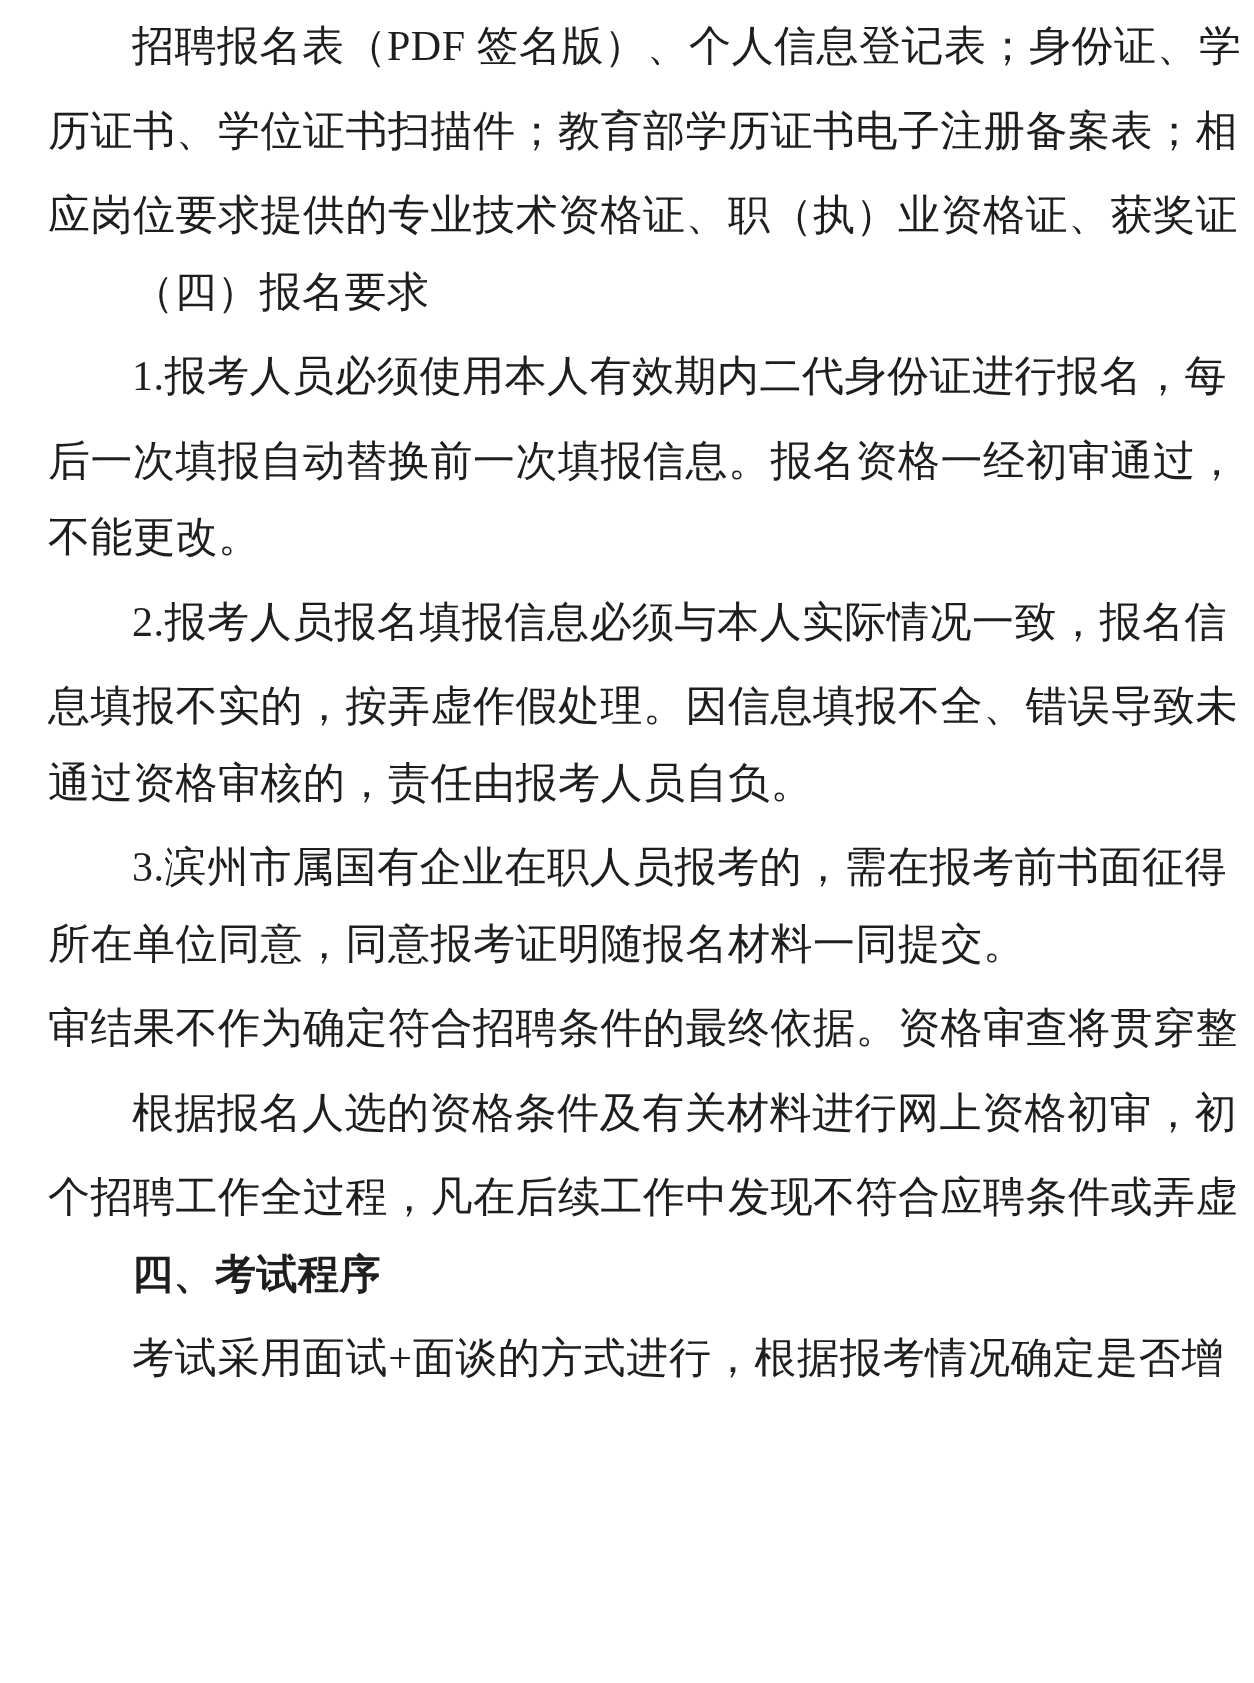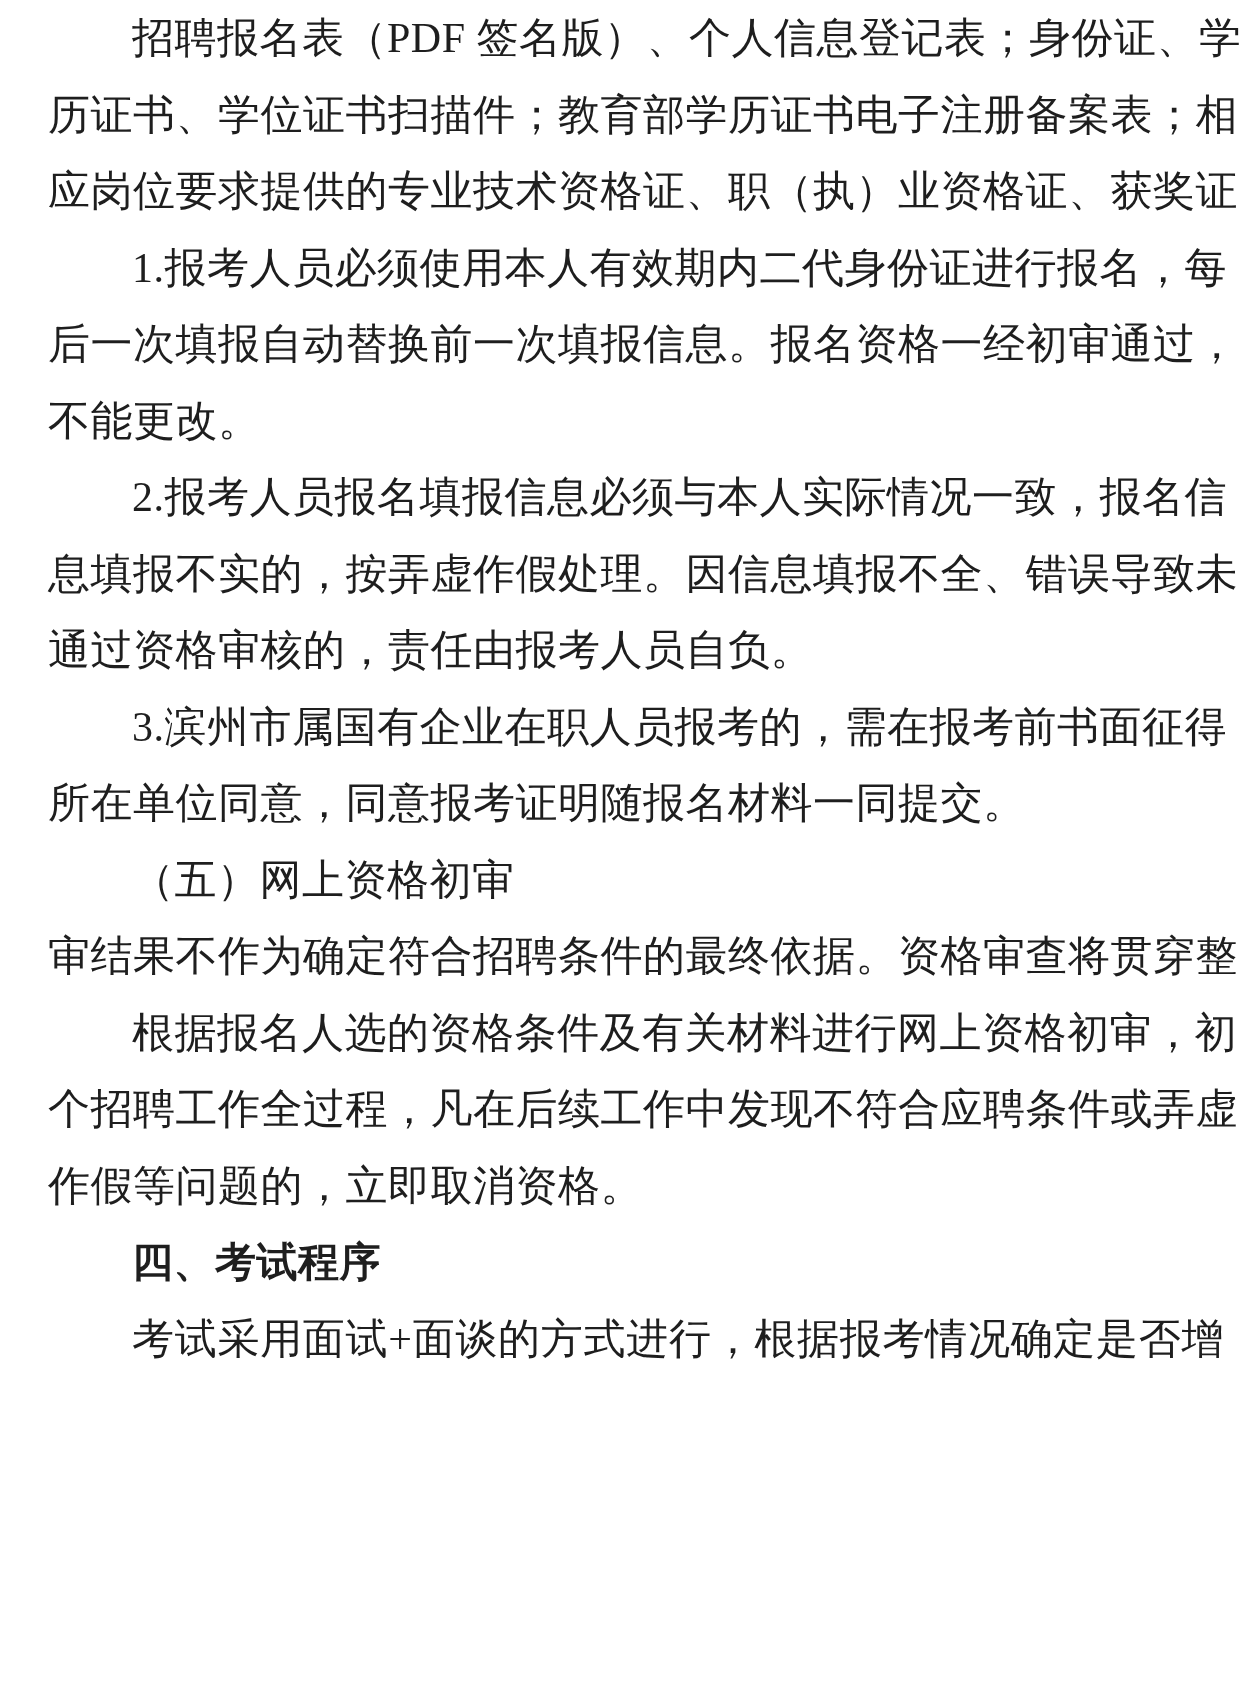--- a/index.html
+++ b/index.html
@@ -28,48 +28,48 @@
     font-family: "Liberation Serif", "DejaVu Serif", serif;
     letter-spacing: 0.5px;
   }
   .line.indent {
     padding-left: 84px;
   }
   .line.justify {
     text-align: justify;
     text-align-last: justify;
     text-justify: inter-character;
+    margin-top: 8px;
   }
   .line.subheading {
     font-family: "Liberation Serif", "DejaVu Serif", serif;
     font-weight: 400;
   }
   .line.heading {
     font-family: Liberation Sans, sans-serif;
     font-weight: 700;
     font-size: 41px;
   }
 </style>
 </head>
 <body>
 
 <div class="page">
   <div id="doc" style="color: rgb(30, 30, 30);">
       <div class="line body justify indent">招聘报名表（PDF 签名版）、个人信息登记表；身份证、学</div>
       <div class="line body justify">历证书、学位证书扫描件；教育部学历证书电子注册备案表；相</div>
       <div class="line body justify">应岗位要求提供的专业技术资格证、职（执）业资格证、获奖证</div>
+      <div class="line subheading indent">（四）报名要求</div>
       <div class="line body justify indent">1.报考人员必须使用本人有效期内二代身份证进行报名，每</div>
       <div class="line body justify">后一次填报自动替换前一次填报信息。报名资格一经初审通过，</div>
       <div class="line body">不能更改。</div>
       <div class="line body justify indent">2.报考人员报名填报信息必须与本人实际情况一致，报名信</div>
       <div class="line body justify">息填报不实的，按弄虚作假处理。因信息填报不全、错误导致未</div>
       <div class="line body">通过资格审核的，责任由报考人员自负。</div>
       <div class="line body justify indent">3.滨州市属国有企业在职人员报考的，需在报考前书面征得</div>
       <div class="line body">所在单位同意，同意报考证明随报名材料一同提交。</div>
-      <div class="line subheading indent">（五）网上资格初审</div>
       <div class="line body justify">审结果不作为确定符合招聘条件的最终依据。资格审查将贯穿整</div>
       <div class="line body justify indent">根据报名人选的资格条件及有关材料进行网上资格初审，初</div>
       <div class="line body justify">个招聘工作全过程，凡在后续工作中发现不符合应聘条件或弄虚</div>
-      <div class="line body">作假等问题的，立即取消资格。</div>
       <div class="line heading indent">四、考试程序</div>
       <div class="line body justify indent">考试采用面试+面谈的方式进行，根据报考情况确定是否增</div>
     </div>
 </div>
 
 </body></html>

